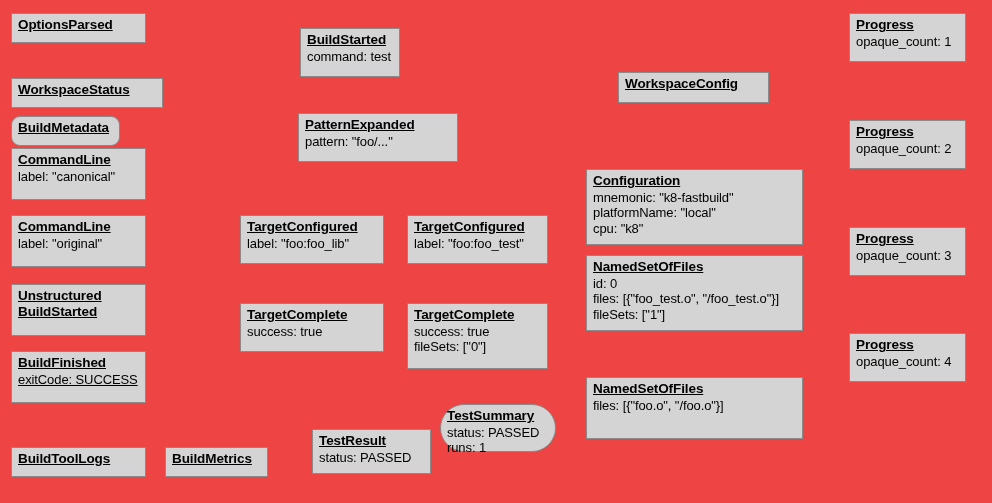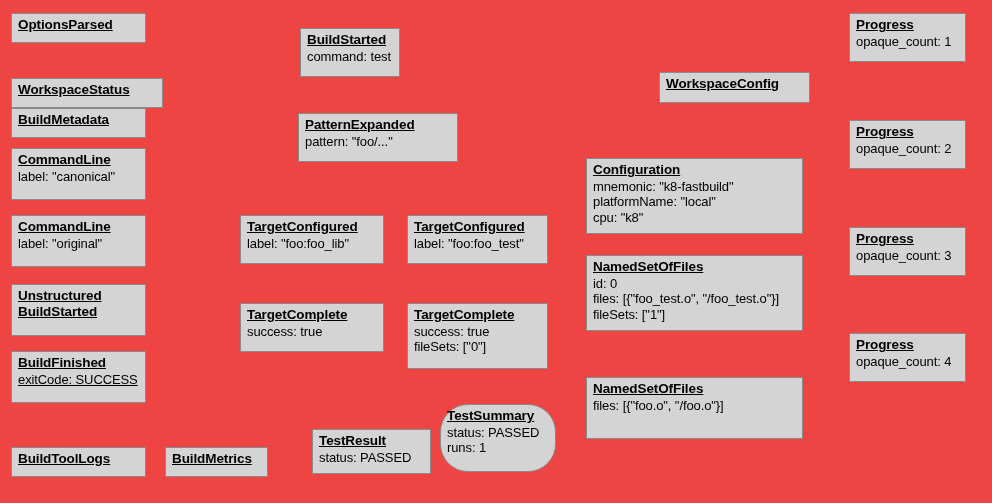--- a/index.html
+++ b/index.html
@@ -49,21 +49,21 @@
 </head>
 <body>
 
 <div id="canvas" style="width: 992px; height: 503px; background: #ef4444;">
     <div class="node" style="left: 11px; top: 13px; width: 135px; height: 30px; background: rgb(212, 212, 212); border-color: rgb(138, 138, 138); color: rgb(0, 0, 0);">
       <div class="node-title">OptionsParsed</div>
     </div>
     <div class="node" style="left: 11px; top: 59px; width: 152px; height: 30px; background: rgb(212, 212, 212); border-color: rgb(138, 138, 138); color: rgb(0, 0, 0); margin-top: 19px;">
       <div class="node-title">WorkspaceStatus</div>
     </div>
-    <div class="node" style="left: 11px; top: 108px; width: 135px; height: 30px; background: rgb(212, 212, 212); border-color: rgb(138, 138, 138); color: rgb(0, 0, 0);">
+    <div class="node" style="left: 11px; top: 116px; width: 109px; height: 30px; background: rgb(212, 212, 212); border-color: rgb(138, 138, 138); color: rgb(0, 0, 0); border-radius: 9px;">
       <div class="node-title">BuildMetadata</div>
     </div>
     <div class="node" style="left: 11px; top: 148px; width: 135px; height: 52px; background: rgb(212, 212, 212); border-color: rgb(138, 138, 138); color: rgb(0, 0, 0);">
       <div class="node-title">CommandLine</div>
       <div class="node-fields">
         <div class="node-field">label: "canonical"</div>
       </div>
     </div>
     <div class="node" style="left: 11px; top: 215px; width: 135px; height: 52px; background: rgb(212, 212, 212); border-color: rgb(138, 138, 138); color: rgb(0, 0, 0);">
       <div class="node-title">CommandLine</div>
@@ -122,31 +122,31 @@
         <div class="node-field">success: true</div>
         <div class="node-field">fileSets: ["0"]</div>
       </div>
     </div>
     <div class="node" style="left: 312px; top: 421px; width: 119px; height: 45px; background: rgb(212, 212, 212); border-color: rgb(138, 138, 138); color: rgb(0, 0, 0); margin-top: 8px;">
       <div class="node-title">TestResult</div>
       <div class="node-fields">
         <div class="node-field">status: PASSED</div>
       </div>
     </div>
-    <div class="node" style="left: 440px; top: 404px; width: 116px; height: 68px; background: rgb(212, 212, 212); border-color: rgb(138, 138, 138); color: rgb(0, 0, 0); border-radius: 28px;">
+    <div class="node" style="left: 440px; top: 404px; width: 116px; height: 48px; background: rgb(212, 212, 212); border-color: rgb(138, 138, 138); color: rgb(0, 0, 0); border-radius: 28px;">
       <div class="node-title">TestSummary</div>
       <div class="node-fields">
         <div class="node-field">status: PASSED</div>
         <div class="node-field">runs: 1</div>
       </div>
     </div>
-    <div class="node" style="left: 659px; top: 72px; width: 151px; height: 31px; background: rgb(212, 212, 212); border-color: rgb(138, 138, 138); color: rgb(0, 0, 0);">
+    <div class="node" style="left: 618px; top: 72px; width: 151px; height: 31px; background: rgb(212, 212, 212); border-color: rgb(138, 138, 138); color: rgb(0, 0, 0);">
       <div class="node-title">WorkspaceConfig</div>
     </div>
-    <div class="node" style="left: 586px; top: 158px; width: 217px; height: 76px; background: rgb(212, 212, 212); border-color: rgb(138, 138, 138); color: rgb(0, 0, 0);">
+    <div class="node" style="left: 586px; top: 169px; width: 217px; height: 76px; background: rgb(212, 212, 212); border-color: rgb(138, 138, 138); color: rgb(0, 0, 0);">
       <div class="node-title">Configuration</div>
       <div class="node-fields">
         <div class="node-field">mnemonic: "k8-fastbuild"</div>
         <div class="node-field">platformName: "local"</div>
         <div class="node-field">cpu: "k8"</div>
       </div>
     </div>
     <div class="node" style="left: 586px; top: 255px; width: 217px; height: 76px; background: rgb(212, 212, 212); border-color: rgb(138, 138, 138); color: rgb(0, 0, 0);">
       <div class="node-title">NamedSetOfFiles</div>
       <div class="node-fields">

